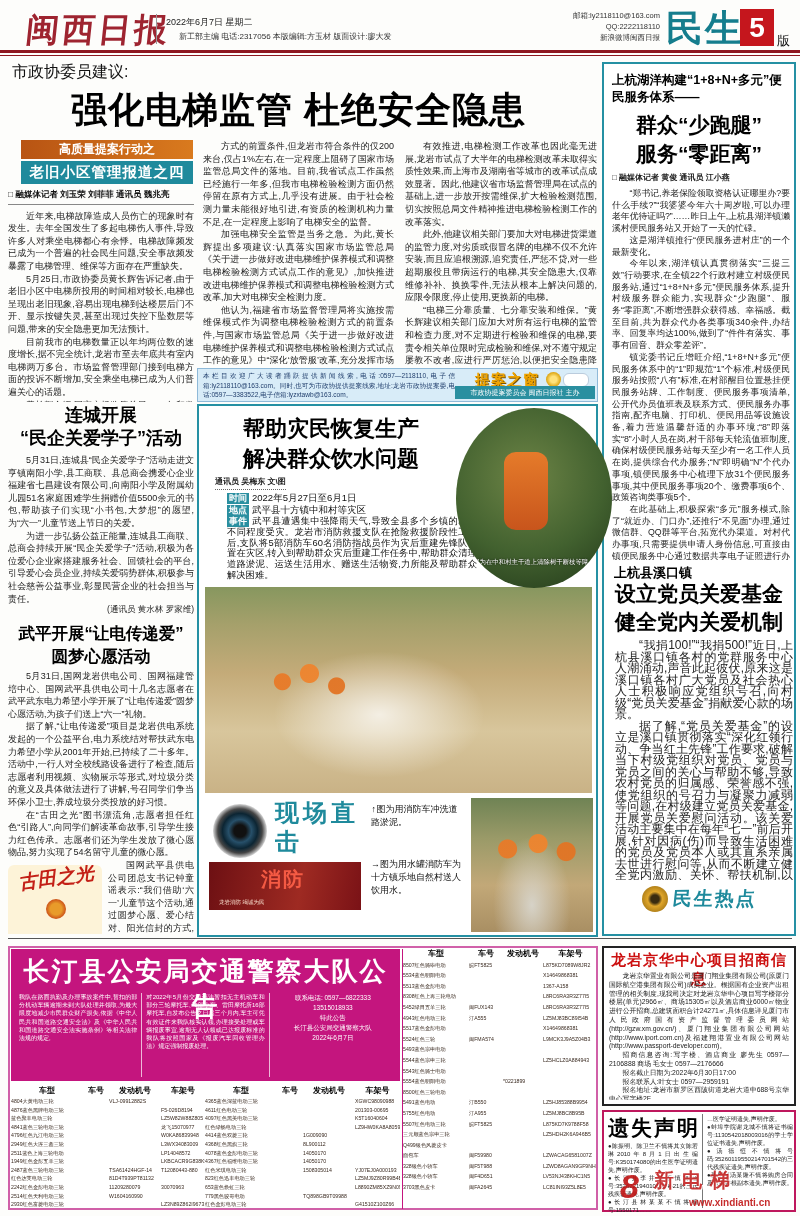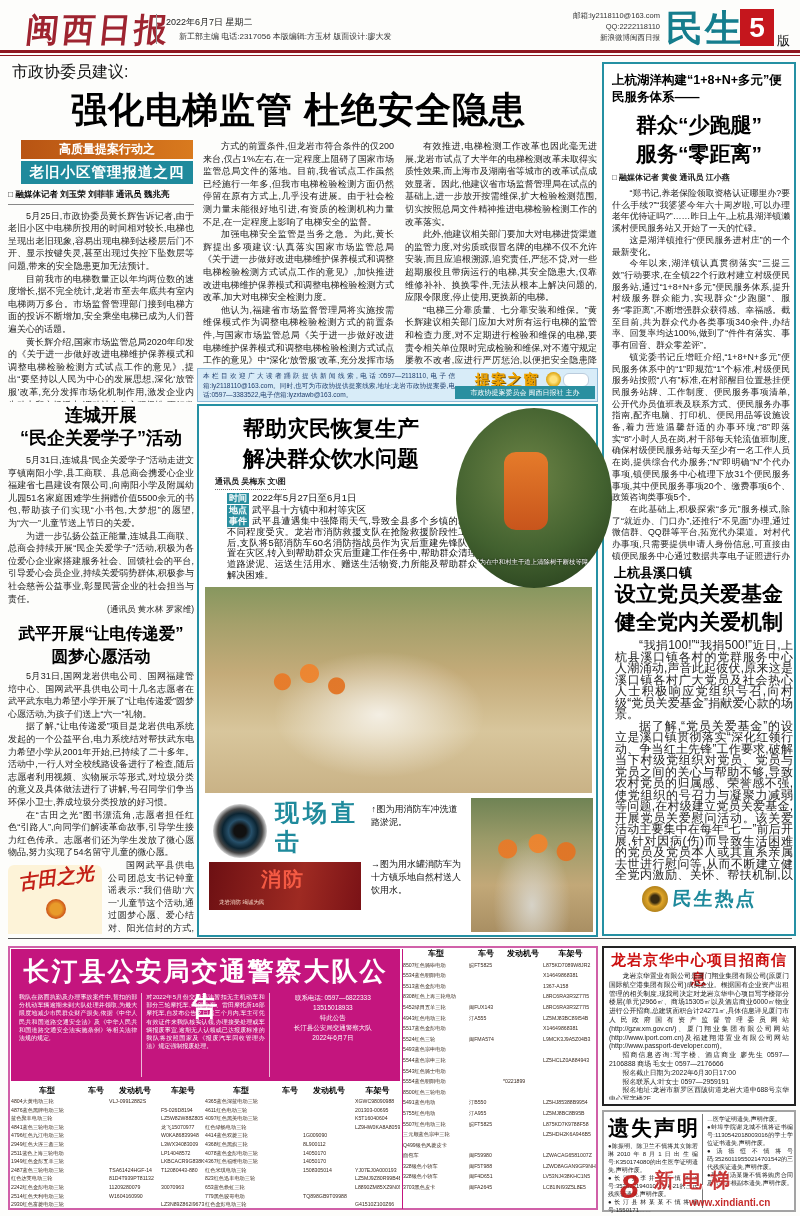--- a/index.html
+++ b/index.html
@@ -148,21 +148,21 @@
   .tcell{font-size:5.2px;line-height:8.6px;white-space:nowrap;overflow:hidden;color:#3a2a20;}
   .cols4 .tcell{line-height:10.6px;}
   
   .jhbox{left:602px;top:946px;width:194px;height:160px;border:2px solid #222;
          box-sizing:border-box;background:#fff;}
   .jh-title{position:absolute;left:0;top:3px;width:190px;text-align:center;color:#cc1111;
             font-size:15px;font-weight:bold;letter-spacing:1px;}
   .jh-body{position:absolute;left:5px;top:24px;width:180px;height:128px;font-size:6.8px;
            line-height:8.8px;color:#222;overflow:hidden;}
   
-  .lostbox{left:602px;top:1110px;width:194px;height:102px;border:2px solid #a3a3a3;
+  .lostbox{left:602px;top:1110px;width:194px;height:102px;border:2px solid #be185d;
            box-sizing:border-box;background:#fff;}
   .lost-title{position:absolute;left:4px;top:2px;width:92px;font-size:21px;font-weight:bold;
               letter-spacing:2px;color:#000;}
   .lost-left{position:absolute;left:4px;top:30px;width:90px;font-size:6px;line-height:8px;color:#222;}
   .lost-vline{position:absolute;left:98px;top:2px;bottom:2px;width:1px;background:#777;}
   .lost-right{position:absolute;left:103px;top:3px;width:86px;font-size:6px;line-height:8px;color:#222;}
   .wm{position:absolute;left:16px;bottom:0px;width:178px;z-index:5;color:#c01414;}
   .wm-8{position:absolute;left:0px;bottom:4px;font-size:34px;font-style:italic;font-weight:bold;
         color:rgba(192,20,20,.9);}
   .wm-name{position:absolute;left:34px;bottom:16px;font-size:20px;font-weight:bold;
@@ -192,20 +192,21 @@
 
   <div class="abs kicker-main">市政协委员建议:</div>
   <div class="abs headline-main">强化电梯监管  杜绝安全隐患</div>
 
   <div class="abs col col1">
     <div class="tagbox">
       <div class="tag-top">高质量提案行动之</div>
       <div class="tag-bot">老旧小区管理报道之四</div>
     </div>
     <div class="byline">□ 融媒体记者 刘玉荣 刘菲菲 通讯员 魏兆亮</div>
+    <p class="np jp">近年来,电梯故障造成人员伤亡的现象时有发生。去年全国发生了多起电梯伤人事件,导致许多人对乘坐电梯都心有余悸。电梯故障频发已成为一个普遍的社会民生问题,安全事故频发暴露了电梯管理、维保等方面存在严重缺失。</p>
     <p class="np jp">5月25日,市政协委员黄长辉告诉记者,由于老旧小区中电梯所投用的时间相对较长,电梯也呈现出老旧现象,容易出现电梯到达楼层后门不开、显示按键失灵,甚至出现过失控下坠数层等问题,带来的安全隐患更加无法预计。</p>
     <p class="np jp">目前我市的电梯数量正以年均两位数的速度增长,据不完全统计,龙岩市至去年底共有室内电梯两万多台。市场监督管理部门接到电梯方面的投诉不断增加,安全乘坐电梯已成为人们普遍关心的话题。</p>
     <p class="np jp">黄长辉介绍,国家市场监管总局2020年印发的《关于进一步做好改进电梯维护保养模式和调整电梯检验检测方式试点工作的意见》,提出“要坚持以人民为中心的发展思想,深化‘放管服’改革,充分发挥市场化机制作用,激发企业内生动力和市场活力,调动社会各方积极性,更好发挥政府为民服务的作用,守好安全底线,保障安全使用,不断提升电梯质量安全水平,让人民群众安全乘梯、放心乘梯”,并将我省等实施按需维保模式作为调整电梯检验检测</p>
   </div>
 
   <div class="abs col col2">
     <p class="np jp">方式的前置条件,但龙岩市符合条件的仅200来台,仅占1%左右,在一定程度上阻碍了国家市场监管总局文件的落地。目前,我省试点工作虽然已经施行一年多,但我市电梯检验检测方面仍然停留在原有方式上,几乎没有进展。由于社会检测力量未能很好地引进,有资质的检测机构力量不足,在一定程度上影响了电梯安全的监督。</p>
     <p class="np jp">加强电梯安全监管是当务之急。为此,黄长辉提出多项建议:认真落实国家市场监管总局《关于进一步做好改进电梯维护保养模式和调整电梯检验检测方式试点工作的意见》,加快推进改进电梯维护保养模式和调整电梯检验检测方式改革,加大对电梯安全检测力度。</p>
     <p class="np jp">他认为,福建省市场监督管理局将实施按需维保模式作为调整电梯检验检测方式的前置条件,与国家市场监管总局《关于进一步做好改进电梯维护保养模式和调整电梯检验检测方式试点工作的意见》中“深化‘放管服’改革,充分发挥市场化机制作用,激发企业的生动力和市场活力,调动社会各方积极性”的指导思想有一定矛盾。电梯检验有其公益属性和监督作用,电梯检测具有市场属性,可以优化配置检验检测资源,充分发挥检测工作的技术诊断作用,电梯检测还可以促进</p>
   </div>

